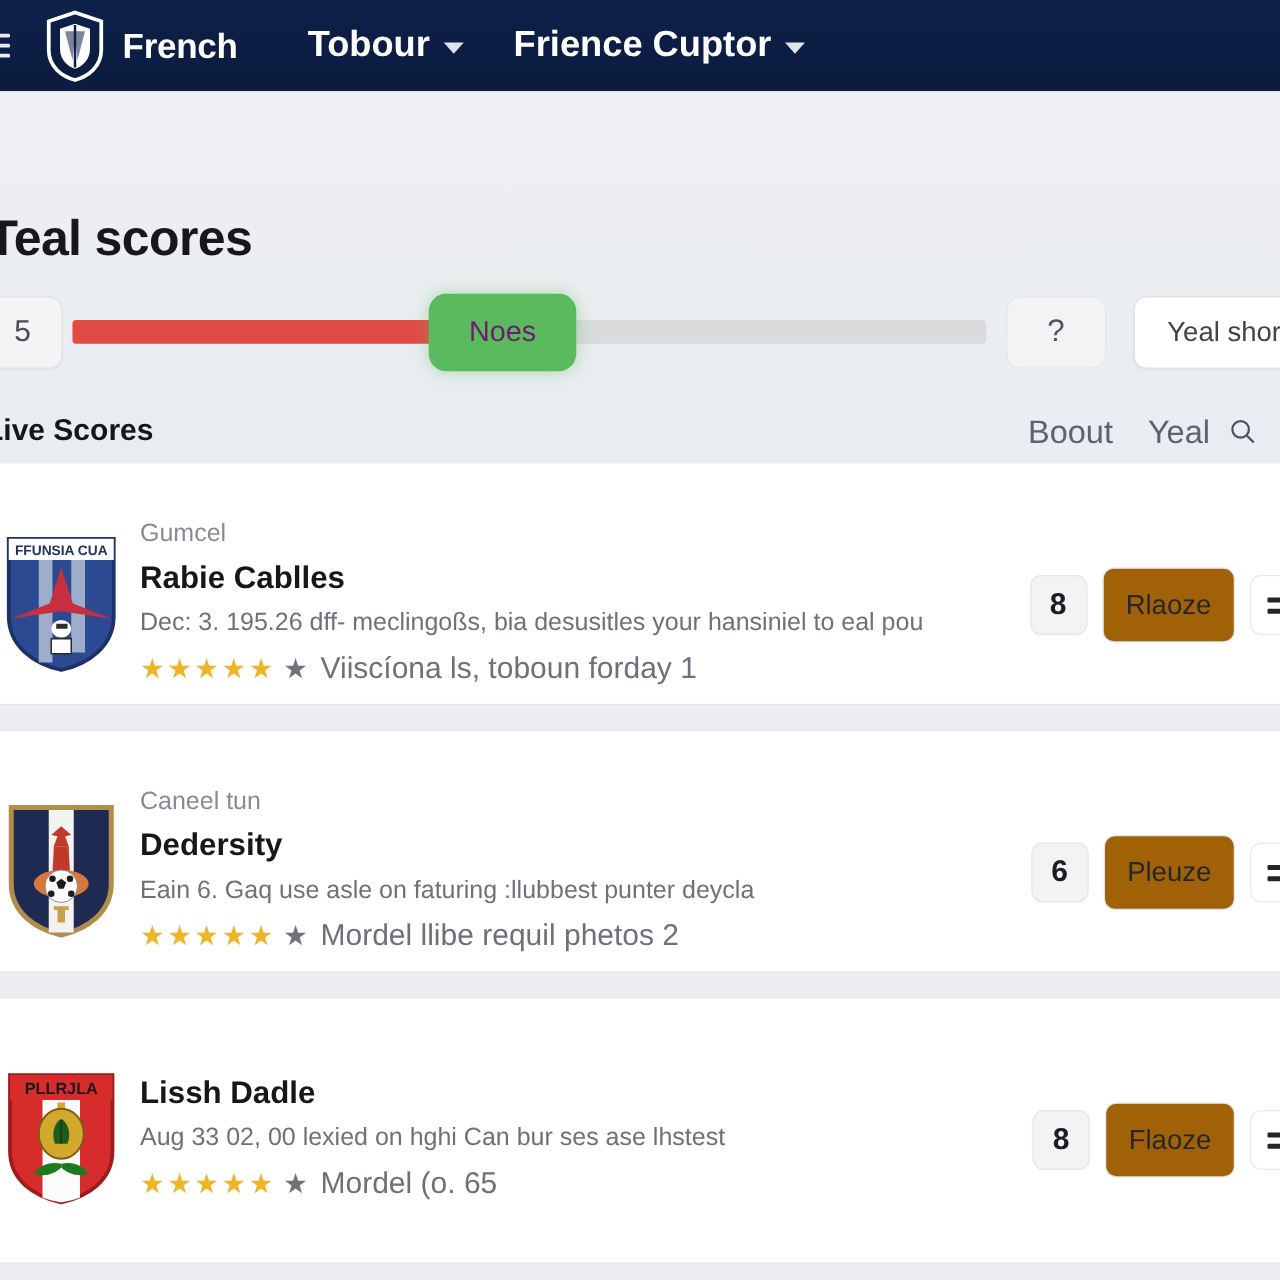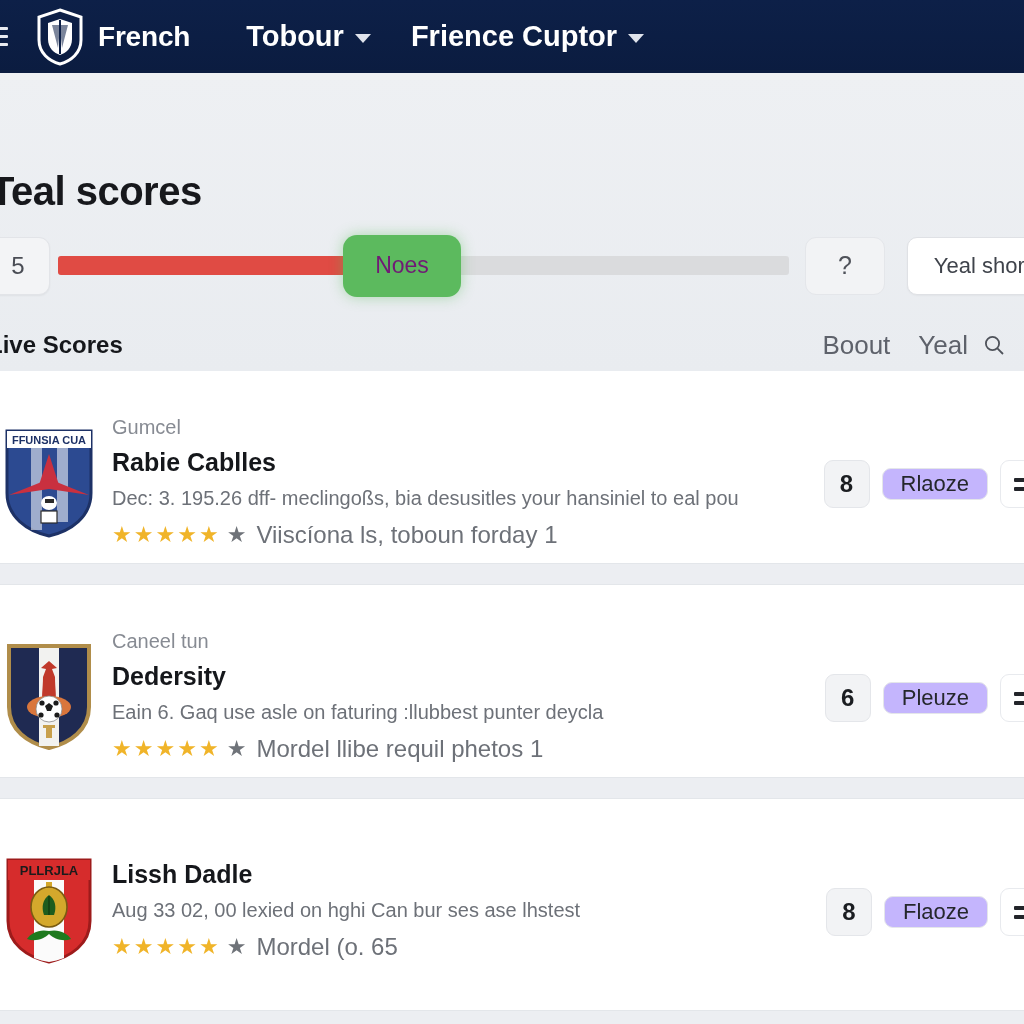--- a/index.html
+++ b/index.html
@@ -323,22 +323,22 @@
     border: 1px solid #e4e6ea;
     border-radius: 9px;
     display: flex;
     align-items: center;
     justify-content: center;
     font-size: 24px;
     font-weight: bold;
     color: #1b1d21;
   }
   .status-chip {
-    height: 32px;
-    background: #c4b5fd;
+    height: 60px;
+    background: #a16207;
     border: 1px solid #e4e6ea;
     border-radius: 9px;
     display: flex;
     align-items: center;
     justify-content: center;
     padding: 0 18px;
     font-size: 22px;
     color: #25272c;
     white-space: nowrap;
   }
@@ -517,21 +517,21 @@
         <div class="item-desc">Eain 6. Gaq use asle on faturing :llubbest punter deycla</div>
         <div class="rating-line">
           <span class="stars">
             <span class="star">★</span>
             <span class="star">★</span>
             <span class="star">★</span>
             <span class="star">★</span>
             <span class="star">★</span>
             <span class="star muted">★</span>
           </span>
-          <span class="rating-text">Mordel llibe requil phetos 1</span>
+          <span class="rating-text">Mordel llibe requil phetos 2</span>
         </div>
       </div>
       <div class="actions-cell">
         <div class="score-chip">6</div>
         <div class="status-chip">Pleuze</div>
         <div class="more-chip">
             <span></span>
             <span></span>
           </div>
       </div>

